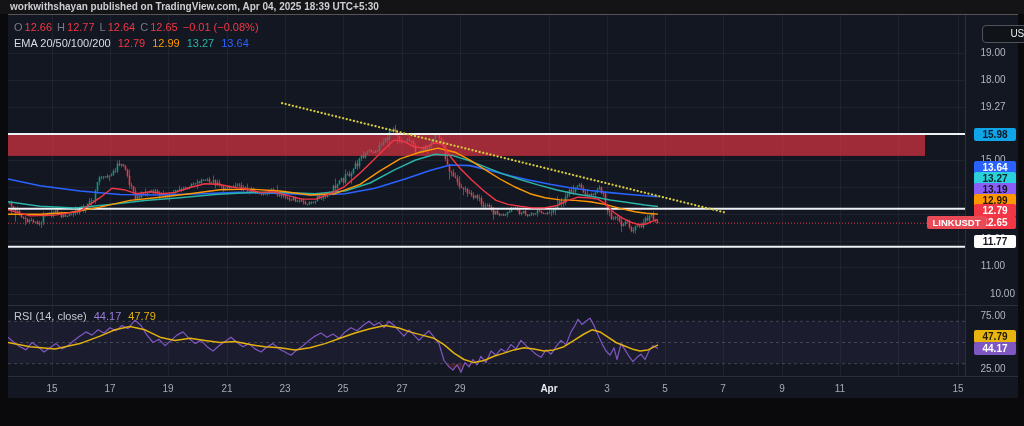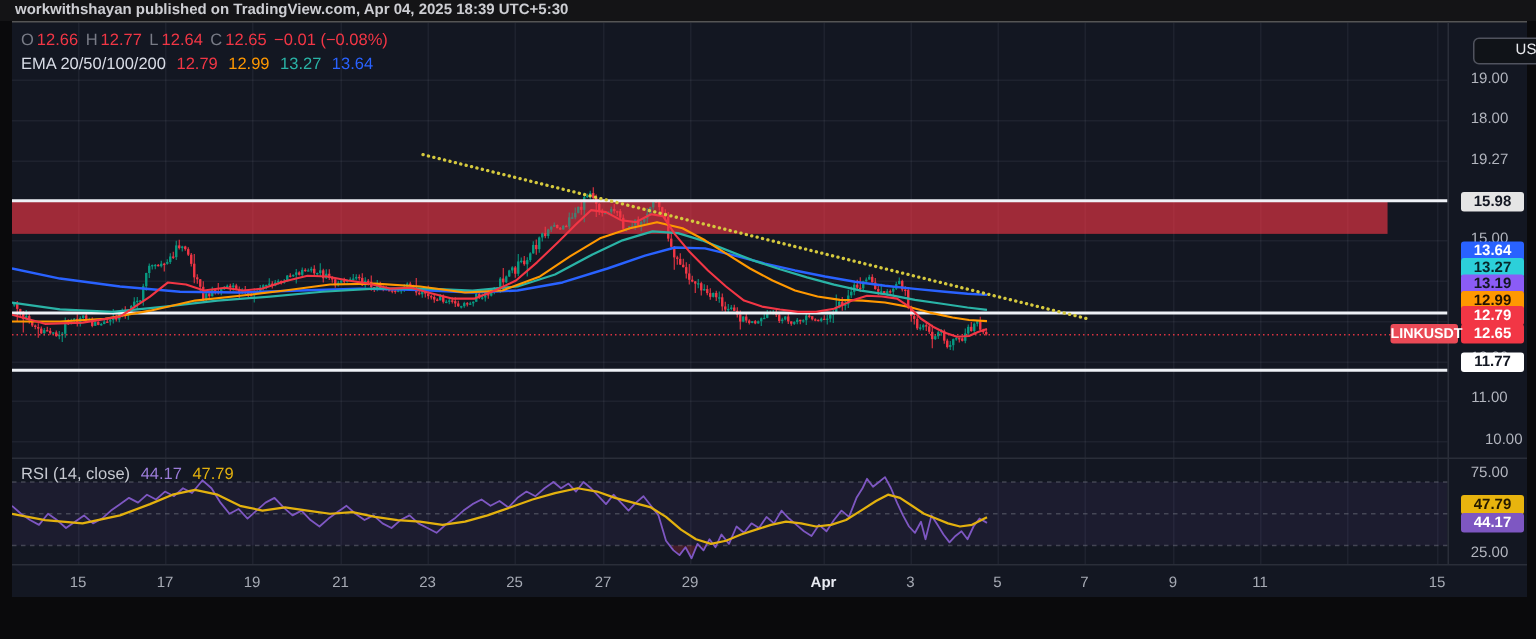--- a/index.html
+++ b/index.html
@@ -18,22 +18,22 @@
   .legend2 .lbl{color:#d8dce6;}
   .rsilegend{position:absolute;left:6px;top:295px;display:flex;gap:7px;font-size:11px;align-items:baseline;white-space:nowrap;z-index:5;}
   .rsilegend .lbl{color:#c6c9d1;}
   .usdt{position:absolute;left:974px;top:10px;width:30px;height:16px;background:#101318;border:1px solid #50535e;
         border-radius:4px;color:#e8e9ed;font-size:10px;font-weight:400;text-align:center;line-height:16px;z-index:6;padding-left:26px;}
   #price-axis{position:absolute;left:957px;top:0;width:53px;height:361px;z-index:4;padding-left:32px;}
   #price-axis .tick{position:absolute;left:6px;width:44px;height:10px;font-size:10px;line-height:10px;
                     color:#b2b5be;text-align:center;z-index:1;}
   #price-axis .pill{position:absolute;left:9px;width:42px;height:13px;border-radius:2px;font-size:10px;font-weight:600;
                     line-height:13px;text-align:center;z-index:2;}
-  #price-axis .symtag{position:absolute;left:-38px;width:45px;height:13px;border-radius:2px;background:#ea4a56;
-                    color:#fff;font-size:9.5px;font-weight:600;line-height:13px;text-align:left;z-index:2;}
+  #price-axis .symtag{position:absolute;left:-38px;width:59px;height:13px;border-radius:2px;background:#ea4a56;
+                    color:#fff;font-size:9.5px;font-weight:600;line-height:13px;text-align:center;z-index:2;}
   #time-axis{position:absolute;left:0;top:364px;width:957px;height:15px;z-index:4;}
   #time-axis .t{position:absolute;top:4px;width:34px;margin-left:-17px;text-align:center;font-size:10px;color:#a6aab4;}
   #time-axis .t.strong{color:#e9ebf2;font-weight:600;}
   .bottombar{position:absolute;left:0;top:398px;width:1024px;height:28px;background:#17181a;display:flex;align-items:center;}
   .bottombar .logotxt{color:#9d9fa6;font-size:12.5px;font-weight:700;margin-left:6px;}
   .bottombar svg{margin-left:24px;}
 </style>
 </head>
 <body>
 
@@ -791,21 +791,21 @@
     <div id="price-axis">
         <div class="tick" style="top: 33px;">19.00</div>
         <div class="tick" style="top: 60px;">18.00</div>
         <div class="tick" style="top: 87px;">19.27</div>
         <div class="tick" style="top: 140px;">15.00</div>
         <div class="tick" style="top: 219px;">12.00</div>
         <div class="tick" style="top: 246px;">11.00</div>
         <div class="tick" style="top: 274px; text-align: right;">10.00</div>
         <div class="tick" style="top: 296px;">75.00</div>
         <div class="tick" style="top: 349px;">25.00</div>
-        <div class="pill" style="top: 112.5px; background: #e5e5e5; color: rgb(19, 23, 34);">15.98</div>
+        <div class="pill" style="top: 112.5px; background: #0ea5e9; color: rgb(19, 23, 34);">15.98</div>
         <div class="pill" style="top: 145.5px; background: rgb(41, 98, 255); color: rgb(255, 255, 255);">13.64</div>
         <div class="pill" style="top: 157px; background: rgb(44, 208, 218); color: rgb(7, 39, 43);">13.27</div>
         <div class="pill" style="top: 168px; background: #8b5cf6; color: rgb(19, 23, 34);">13.19</div>
         <div class="pill" style="top: 178.5px; background: rgb(255, 152, 0); color: rgb(35, 20, 0);">12.99</div>
         <div class="pill" style="top: 189px; background: rgb(242, 54, 69); color: rgb(255, 255, 255);">12.79</div>
         <div class="pill" style="top: 200.5px; background: rgb(242, 54, 69); color: rgb(255, 255, 255);">12.65</div>
         <div class="symtag" style="top: 200.5px;">LINKUSDT</div>
         <div class="pill" style="top: 219.5px; background: rgb(255, 255, 255); color: rgb(19, 23, 34);">11.77</div>
         <div class="pill" style="top: 314.5px; background: rgb(232, 180, 14); color: rgb(36, 26, 0);">47.79</div>
         <div class="pill" style="top: 326.5px; background: rgb(126, 87, 194); color: rgb(255, 255, 255);">44.17</div>

